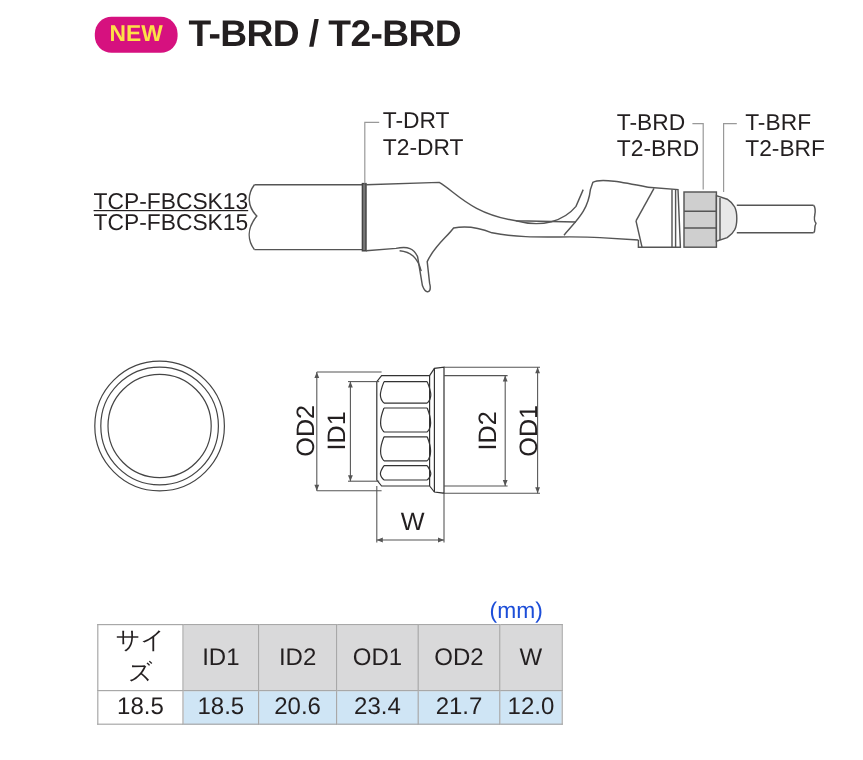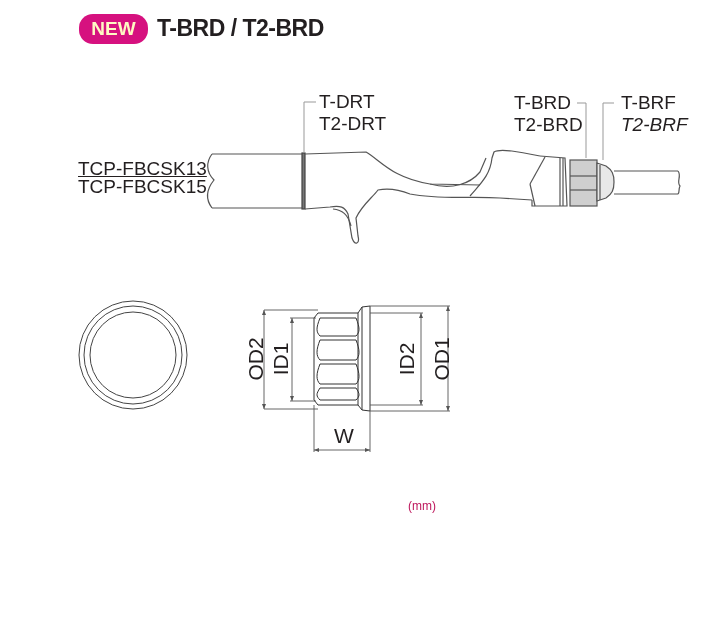--- a/index.html
+++ b/index.html
@@ -1,24 +1,24 @@
 <!DOCTYPE html>
 <html><head>
 <meta charset="utf-8">
 <style>
   html, body { margin:0; padding:0; background:#ffffff; }
   body { width:719px; height:633px; position:relative; overflow:hidden;
          font-family:"Liberation Sans", "DejaVu Sans", sans-serif; color:#231f20; }
   .abs { position:absolute; }
   .badge { left:79px; top:14px; width:69px; height:30px; background:#d6117f; border-radius:14px;
-           color:#fef9c3; font-weight:bold; font-size:19px; line-height:30px; text-align:center; }
-  .title { left:157px; top:8px; font-size:23px; font-weight:bold; letter-spacing:-0.5px; line-height:40px; color:#231f20; }
+           color:#fde047; font-weight:bold; font-size:19px; line-height:30px; text-align:center; }
+  .title { left:157px; top:8px; font-size:31px; font-weight:bold; letter-spacing:-0.5px; line-height:40px; color:#231f20; }
   .lbl { font-size:19px; line-height:21px; color:#231f20; white-space:nowrap; }
   svg { position:absolute; left:0; top:0; }
-  .unit { left:408px; top:499px; font-size:12px; color:#be185d; }
+  .unit { left:408px; top:499px; font-size:19px; color:#1d4ed8; }
   table.spec { position:absolute; left:81px; top:520px; border-collapse:collapse; font-size:20px; }
   table.spec td { border:1px solid #a8a8a8; height:27px; padding:0 6px; text-align:center; line-height:27px; color:#231f20; }
   table.spec tr.head td { background:#d9d9da; }
   table.spec tr.head td.first { background:#ffffff; }
   table.spec tr.hl td { background:#cfe5f5; }
   table.spec tr.hl td.first { background:#ffffff; }
   .c0 { width:58px; } .c1 { width:50px; } .c2 { width:52px; } .c3 { width:55px; } .c4 { width:55px; } .c5 { width:36px; }
   .dim { font-size:21px; color:#231f20; }
 </style>
 </head>
@@ -132,25 +132,41 @@
 <div class="abs lbl" style="left:78px; top:158px;text-decoration:underline;">TCP-FBCSK13</div>
 <div class="abs lbl" style="left:78px; top:176px;">TCP-FBCSK15</div>
 
 <div class="abs lbl" style="left:319px; top:91px;">T-DRT</div>
 <div class="abs lbl" style="left:319px; top:113px;">T2-DRT</div>
 
 <div class="abs lbl" style="left:514px; top:92px;">T-BRD</div>
 <div class="abs lbl" style="left:514px; top:114px;text-align:right;">T2-BRD</div>
 
 <div class="abs lbl" style="left:621px; top:92px;">T-BRF</div>
-<div class="abs lbl" style="left:621px; top:114px;font-style:italic;">T2-BRF</div>
+<div class="abs lbl" style="left:621px; top:114px;">T2-BRF</div>
 
 <div class="abs dim" style="left:234px; top:347px; transform:rotate(-90deg);">OD2</div>
 <div class="abs dim" style="left:265px; top:347px; transform:rotate(-90deg);">ID1</div>
 <div class="abs dim" style="left:391px; top:347px; transform:rotate(-90deg);">ID2</div>
 <div class="abs dim" style="left:420px; top:347px; transform:rotate(-90deg);">OD1</div>
 <div class="abs dim" style="left:334px; top:424px;">W</div>
 
 <div class="abs unit">(mm)</div>
 <table class="spec">
   <tbody>
+      <tr class="head">
+    <td class="first c0">サイズ</td>
+    <td class="c1">ID1</td>
+    <td class="c2">ID2</td>
+    <td class="c3">OD1</td>
+    <td class="c4">OD2</td>
+    <td class="c5">W</td>
+  </tr>
+  <tr class="hl">
+    <td class="first">18.5</td>
+    <td>18.5</td>
+    <td>20.6</td>
+    <td>23.4</td>
+    <td>21.7</td>
+    <td>12.0</td>
+  </tr>
 </tbody>
   </table>
 
 </body></html>

